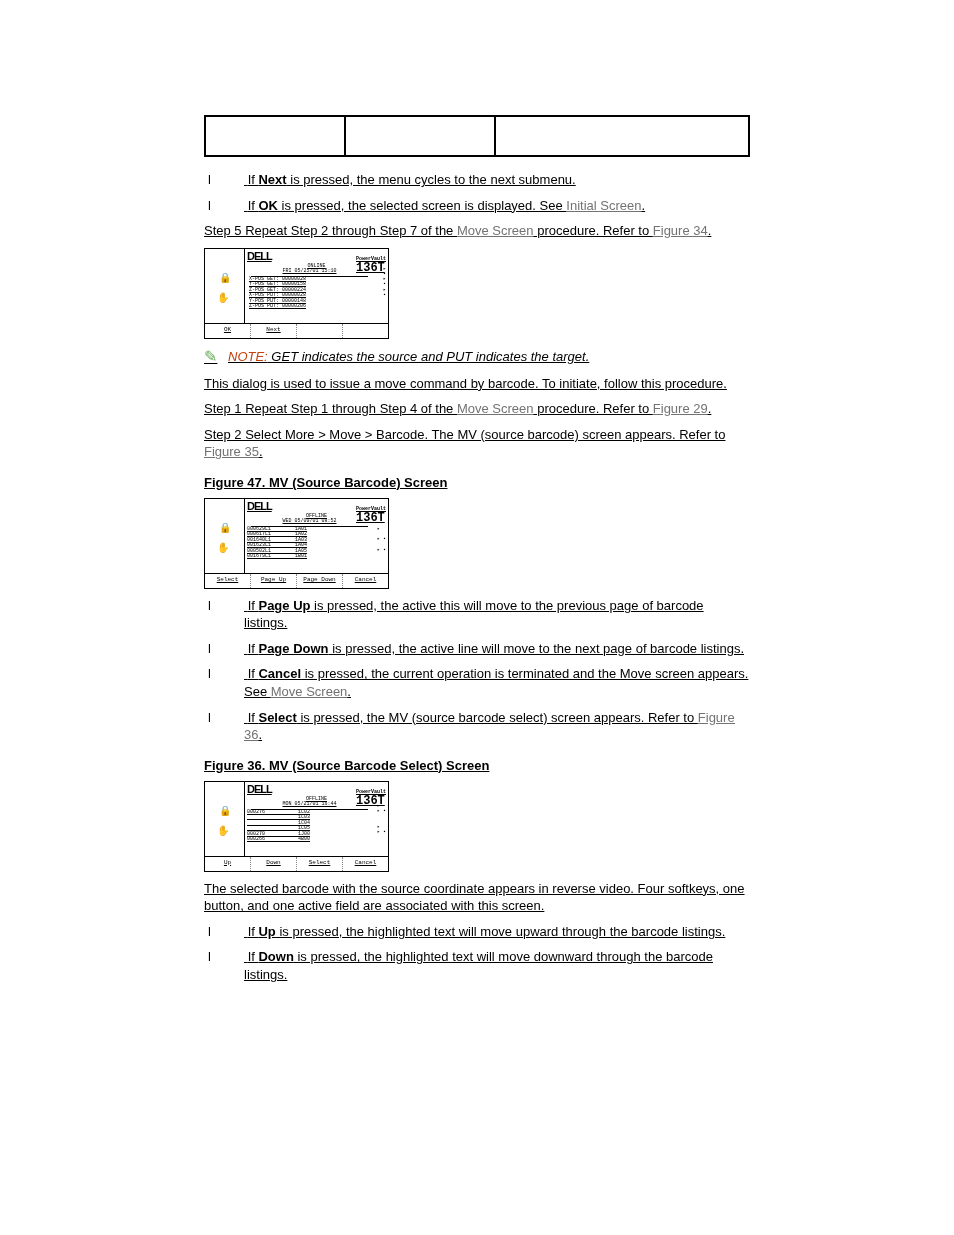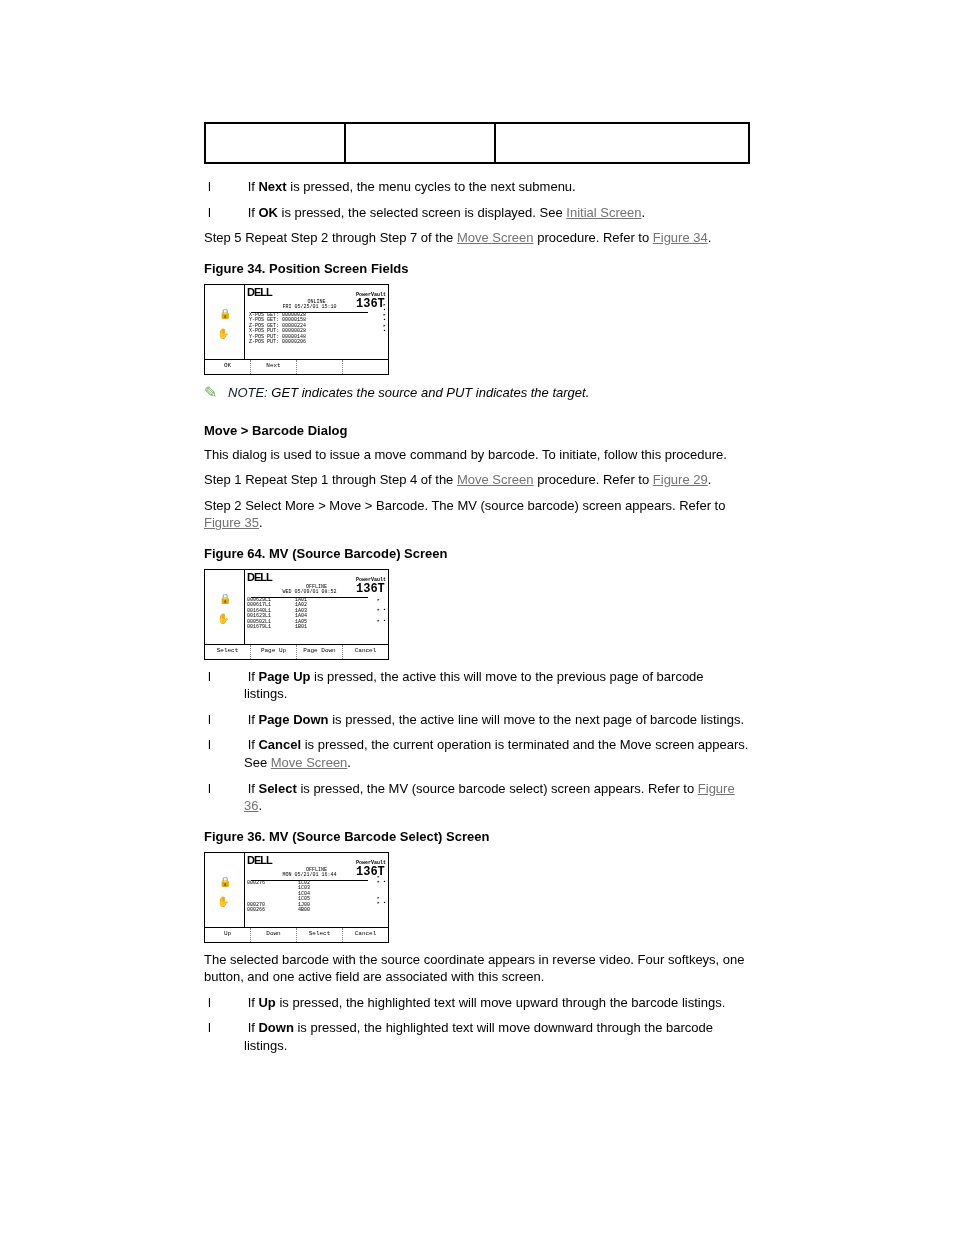--- a/index.html
+++ b/index.html
@@ -5,22 +5,23 @@
   * { box-sizing: border-box; }
   body {
     margin: 0;
     font-family: Arial, Helvetica, sans-serif;
     font-size: 13px;
     color: #000;
     background: #fff;
   }
   .page {
     width: 766px;
-    margin: 12px auto;
+    margin: 5px auto;
     padding: 110px 110px 50px 110px;
+    text-decoration: underline;
   }
   .table-outline {
     border: 2px double #000;
     margin-bottom: 14px;
   }
   .table-row {
     display: flex;
   }
   .table-cell-a {
     width: 140px;
@@ -111,21 +112,21 @@
   }
   .note-icon {
     width: 24px;
     flex: 0 0 24px;
     font-size: 16px;
     color: #6a5;
     line-height: 1;
     padding-top: 0;
   }
   .note-text { flex: 1; }
-  .note-label { color: #0f172a; font-style: italic; }
+  .note-label { color: #c2410c; font-style: italic; }
   .twocol-body { font-size: 5px; white-space: pre; }
 </style>
 </head>
 <body>
 
 <div class="page">
 
   <div class="table-outline">
     <div class="table-row">
       <div class="table-cell-a"></div>
@@ -141,21 +142,20 @@
   <div class="para indent">
     <span class="bullet">l</span>
     <span>If </span><b>OK</b><span> is pressed, the selected screen is displayed. See </span><a class="link">Initial Screen</a><span>.</span>
   </div>
 
   <div class="para">
     <span>Step 5 Repeat Step 2 through Step 7 of the </span><a class="link">Move Screen</a><span> procedure. Refer to </span><a class="link">Figure 34</a><span>.</span>
   </div>
 
 
-  <div class="figcap">Figure 34. Position Screen Fields</div>
 
   <div class="screenshot">
     <div class="ss-top" style="position:relative;">
       <div class="ss-leftcol">
         <span class="lock">🔒</span>
         <span class="hand">✋</span>
       </div>
       <div class="ss-right">
         <div class="ss-logo-row">
           <span class="ss-logo">DELL</span>
@@ -183,33 +183,32 @@
     </div>
   </div>
 
   <div class="note-row">
     <div class="note-icon">✎</div>
     <div class="note-text">
       <span class="note-label">NOTE:</span><i> GET indicates the source and PUT indicates the target.</i>
     </div>
   </div>
 
-  <div class="figcap" style="margin-top:22px;">Move &gt; Barcode Dialog</div>
 
   <div class="para">This dialog is used to issue a move command by barcode. To initiate, follow this procedure.</div>
 
   <div class="para">
     <span>Step 1 Repeat Step 1 through Step 4 of the </span><a class="link">Move Screen</a><span> procedure. Refer to </span><a class="link">Figure 29</a><span>.</span>
   </div>
 
   <div class="para">
     <span>Step 2 Select More &gt; Move &gt; Barcode. The MV (source barcode) screen appears. Refer to </span><a class="link">Figure 35</a><span>.</span>
   </div>
 
-  <div class="figcap">Figure 64. MV (Source Barcode) Screen</div>
+  <div class="figcap">Figure 47. MV (Source Barcode) Screen</div>
 
   <div class="screenshot">
     <div class="ss-top" style="position:relative;">
       <div class="ss-leftcol">
         <span class="lock">🔒</span>
         <span class="hand">✋</span>
       </div>
       <div class="ss-right">
         <div class="ss-logo-row">
           <span class="ss-logo">DELL</span>

